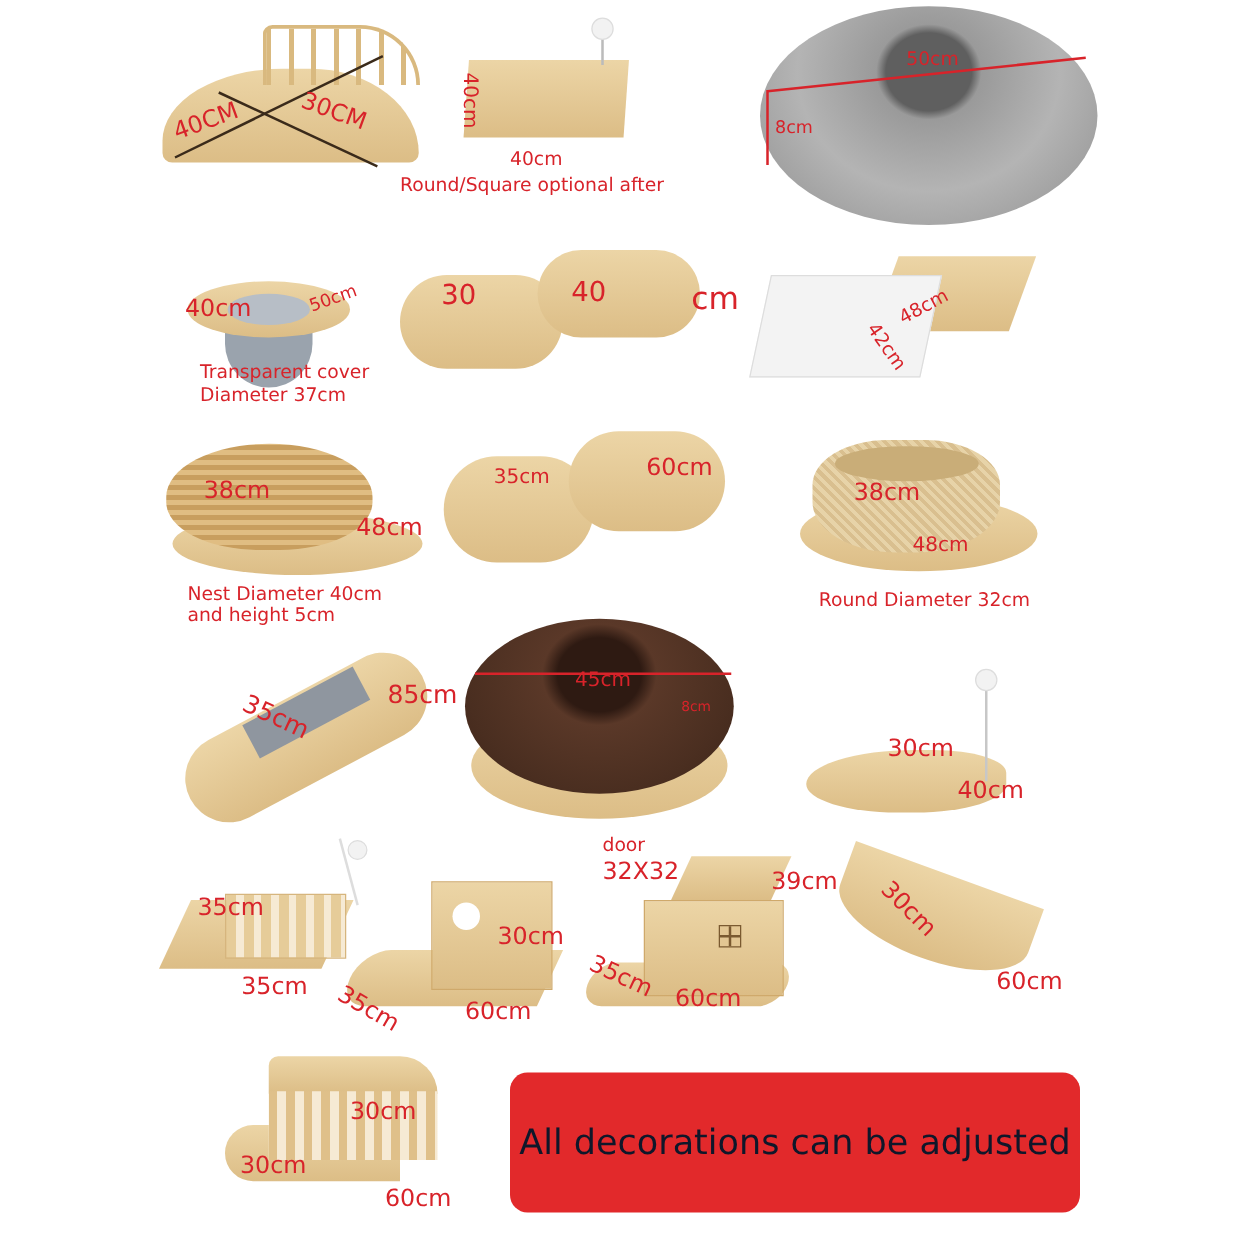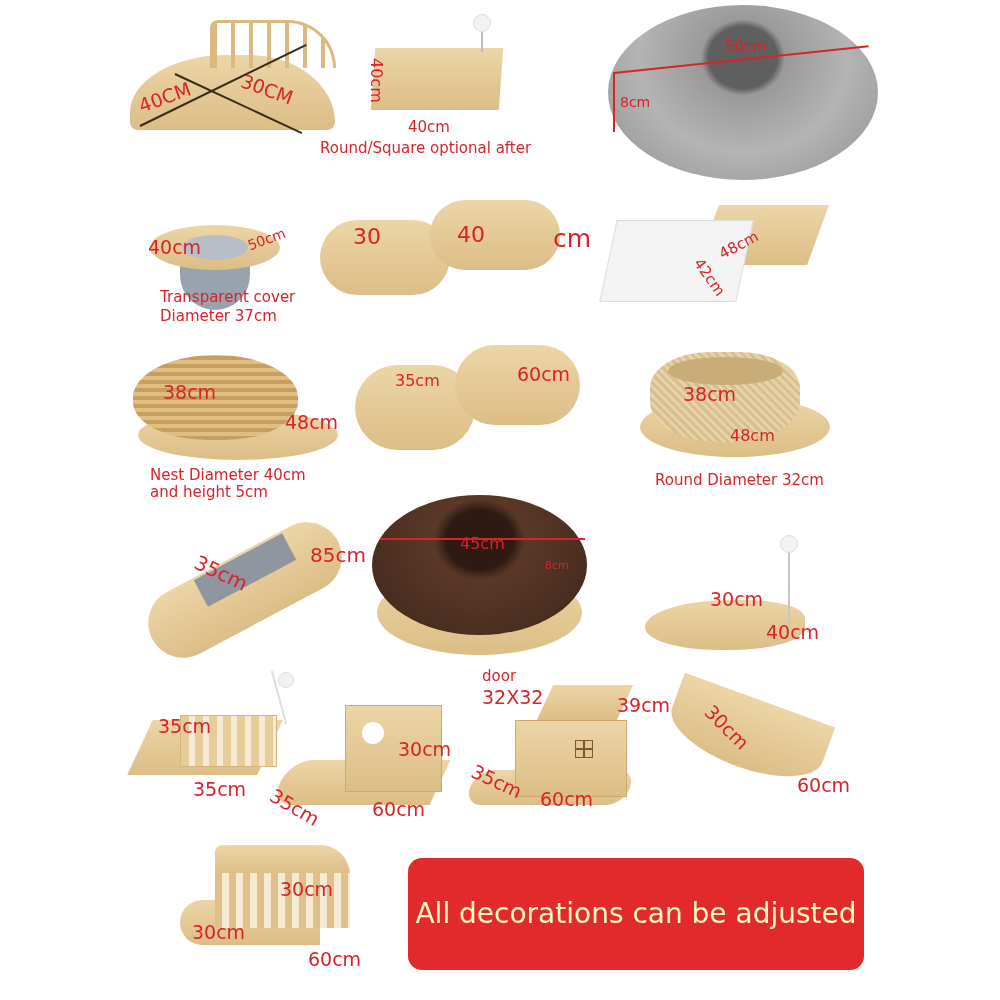--- a/index.html
+++ b/index.html
@@ -3,21 +3,21 @@
 <meta charset="utf-8">
 <style>
   html,body{margin:0;padding:0;background:#fff;}
   body{width:1000px;height:1000px;position:relative;overflow:hidden;font-family:"Liberation Sans",sans-serif;}
   .item{position:absolute;}
   .lbl{position:absolute;color:#d8232a;font-family:"DejaVu Sans",sans-serif;white-space:nowrap;line-height:1;}
   .cap{position:absolute;color:#d8232a;font-family:"DejaVu Sans",sans-serif;font-size:15px;line-height:17px;white-space:nowrap;}
   .wood{background:linear-gradient(180deg,#ecd5a6,#dcbd86);}
   .line{position:absolute;height:2px;background:#3a2a1a;transform-origin:0 50%;}
   .rline{position:absolute;height:2px;background:#d8232a;transform-origin:0 50%;}
-  .banner{position:absolute;left:408px;top:858px;width:456px;height:112px;background:#e2292b;border-radius:14px;display:flex;flex-direction:column;justify-content:center;align-items:center;color:#fef9c3;font-family:"DejaVu Sans",sans-serif;font-size:28px;line-height:36px;}
+  .banner{position:absolute;left:408px;top:858px;width:456px;height:112px;background:#e2292b;border-radius:14px;display:flex;flex-direction:column;justify-content:center;align-items:center;color:#0f172a;font-family:"DejaVu Sans",sans-serif;font-size:28px;line-height:36px;}
   .rail{position:absolute;border:3px solid #d9b97f;border-bottom:none;background:repeating-linear-gradient(90deg,#d9b97f 0 4px,transparent 4px 18px);}
 </style>
 </head>
 <body>
 
 <div class="item" style="left:130px;top:15px;width:210px;height:110px;">
   <div class="wood" style="position:absolute;left:0;top:40px;width:205px;height:75px;border-radius:100px 90px 8px 8px/60px 70px 8px 8px;"></div>
   <div class="rail" style="left:80px;top:5px;width:120px;height:45px;border-radius:10px 60px 0 0;"></div>
   <div class="line" style="left:45px;top:58px;width:140px;transform:rotate(25deg);"></div>
   <div class="line" style="left:10px;top:110px;width:185px;transform:rotate(-26deg);"></div>

